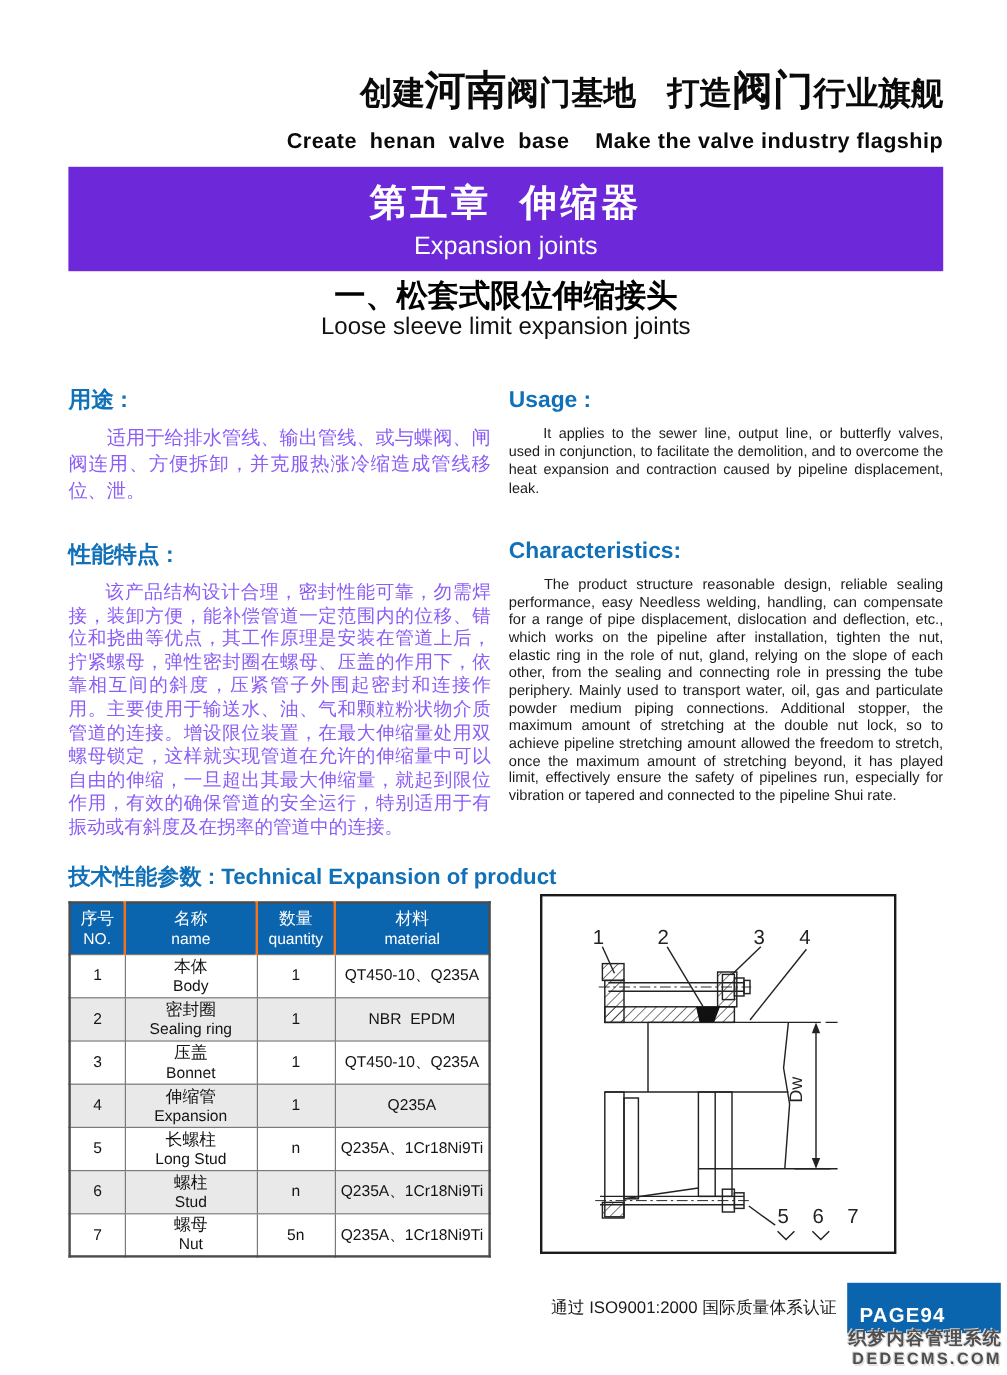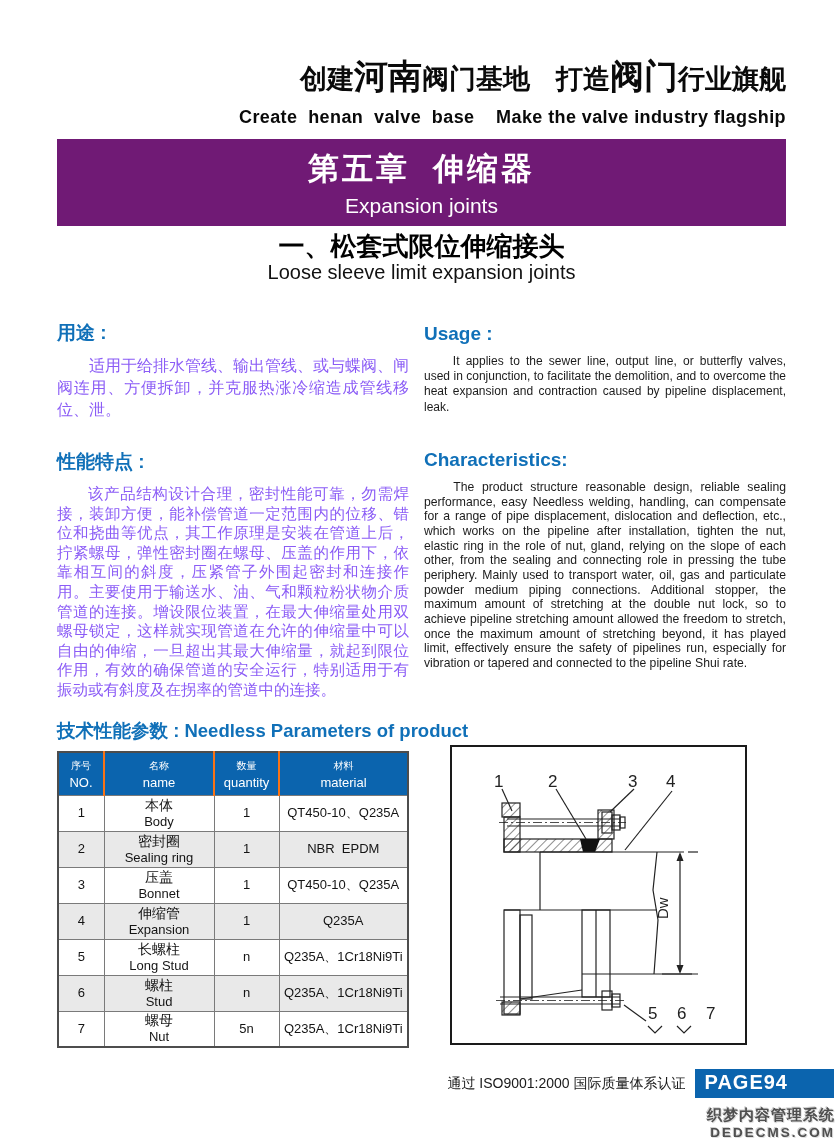--- a/index.html
+++ b/index.html
@@ -12,21 +12,21 @@
 
   
   .header-block { top:54px; right:53px; text-align:right; }
   .hdr-cn { font-weight:bold; color:#0a0a0a; line-height:44px; white-space:pre; }
   .hdr-cn .sm { font-size:27px;margin-top:20px; }
   .hdr-cn .lg { font-size:34px; }
   .hdr-cn .gap { display:inline-block; width:26px; }
   .hdr-en { font-size:18px; font-weight:bold; color:#0a0a0a; white-space:pre; margin-top:2px; letter-spacing:0.4px; }
 
   
-  .banner { top:139px; left:57px; width:729px; height:87px; background:#701a75; text-align:center; color:#fff; }
+  .banner { top:139px; left:57px; width:729px; height:87px; background:#6d28d9; text-align:center; color:#fff; }
   .banner-cn { font-size:31px; font-weight:bold; letter-spacing:3px; margin-top:9px; white-space:pre; }
   .banner-en { font-size:21px; margin-top:4px; }
 
   
   .sec-cn { top:229px; left:57px; width:729px; text-align:center; font-size:26px; font-weight:bold; color:#000; }
   .sec-en { top:261px; left:57px; width:729px; text-align:center; font-size:20px; color:#111; }
 
   
   .blk-heading { font-size:19px; font-weight:bold; color:#1070b8; margin-bottom:9px; }
   .usage-cn { top:320px; left:57px; width:352px; }
@@ -42,35 +42,35 @@
   .tech-heading { top:718px; left:57px; font-size:18.5px; font-weight:bold; color:#1070b8; }
 
   
   table.params { top:751px; left:57px; width:350px; border-collapse:collapse; table-layout:fixed;
     border:2px solid #4d4d4d; }
   table.params col.c1{width:46px;} table.params col.c2{width:110px;}
   table.params col.c3{width:65px;} table.params col.c4{width:129px;}
   table.params th { background:#0b64ae; color:#fff; font-weight:normal; height:43px;
     border-left:2px solid #f97316; font-size:13px; line-height:17px; }
   table.params th:first-child { border-left:none; }
-  table.params th .cn { font-size:10px; }
+  table.params th .cn { font-size:14px; }
   table.params td { border:1px solid #7a7a7a; text-align:center; height:36px;
     font-size:13px; line-height:16px; white-space:pre; color:#141414; }
   table.params tr.alt td { background:#e9e9e9; }
   td .cn { font-size:14px; }
 
   
   .drawing-box { top:745px; left:450px; width:297px; height:300px; border:2px solid #1a1a1a; background:#fff; }
   .drawing-box svg { display:block; }
 
   
   .footer-row { top:1069px; right:5px; display:flex; align-items:center; gap:9px; }
   .cert-text { font-size:14px; color:#1a1a1a; }
-  .page-badge { background:#0b64ae; color:#fff; font-size:20px; font-weight:bold;
-    padding:2px 46px 4px 10px; letter-spacing:1px; }
+  .page-badge { background:#0b64ae; color:#fff; font-size:17px; font-weight:bold;
+    padding:18px 46px 4px 10px; letter-spacing:1px; }
 
   
   .watermark { top:1106px; right:4px; text-align:right; color:#4f4f4f; font-weight:bold;
     text-shadow:1px 1px 0 #e2e2e2,-1px -1px 0 #cfcfcf; }
   .wm1 { font-size:15px; letter-spacing:1px; }
   .wm2 { font-size:13.5px; letter-spacing:2px; }
 </style>
 </head>
 <body>
 
@@ -100,21 +100,21 @@
 <div class="abs char-cn">
   <div class="blk-heading">性能特点 :</div>
   <div class="body-cn">该产品结构设计合理，密封性能可靠，勿需焊接，装卸方便，能补偿管道一定范围内的位移、错位和挠曲等优点，其工作原理是安装在管道上后，拧紧螺母，弹性密封圈在螺母、压盖的作用下，依靠相互间的斜度，压紧管子外围起密封和连接作用。主要使用于输送水、油、气和颗粒粉状物介质管道的连接。增设限位装置，在最大伸缩量处用双螺母锁定，这样就实现管道在允许的伸缩量中可以自由的伸缩，一旦超出其最大伸缩量，就起到限位作用，有效的确保管道的安全运行，特别适用于有振动或有斜度及在拐率的管道中的连接。</div>
 </div>
 
 <div class="abs char-en">
   <div class="blk-heading">Characteristics:</div>
   <div class="body-en">The product structure reasonable design, reliable sealing performance, easy Needless welding, handling, can compensate for a range of pipe displacement, dislocation and deflection, etc., which works on the pipeline after installation, tighten the nut, elastic ring in the role of nut, gland, relying on the slope of each other, from the sealing and connecting role in pressing the tube periphery. Mainly used to transport water, oil, gas and particulate powder medium piping connections. Additional stopper, the maximum amount of stretching at the double nut lock, so to achieve pipeline stretching amount allowed the freedom to stretch, once the maximum amount of stretching beyond, it has played limit, effectively ensure the safety of pipelines run, especially for vibration or tapered and connected to the pipeline Shui rate.</div>
 </div>
 
-<div class="abs tech-heading">技术性能参数 : Needless Parameters of product</div>
+<div class="abs tech-heading">技术性能参数 : Technical Expansion of product</div>
 
 <table class="abs params">
   <colgroup>
       <col class="c1">
       <col class="c2">
       <col class="c3">
       <col class="c4">
     </colgroup>
   <thead>
     <tr>

